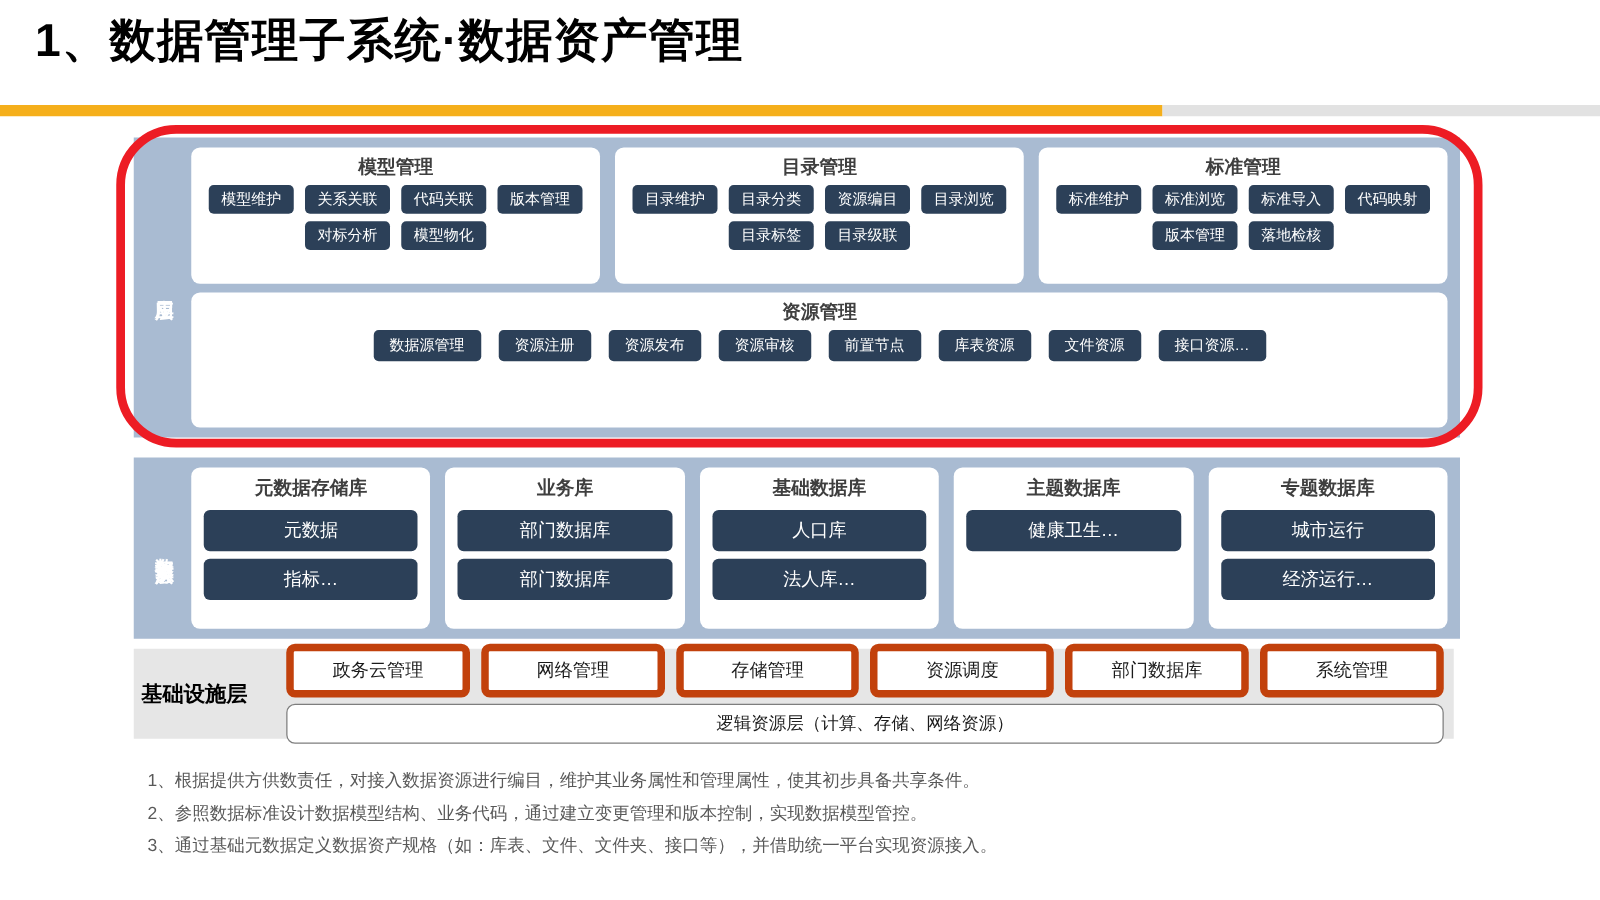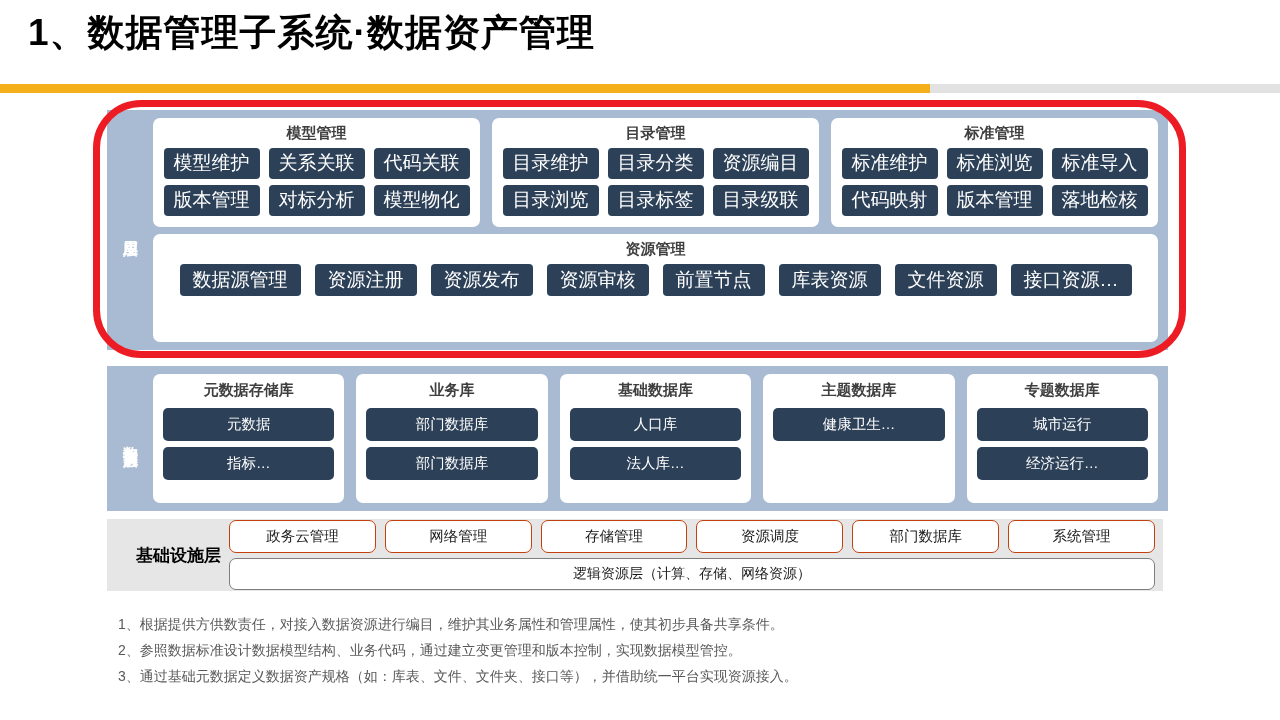--- a/index.html
+++ b/index.html
@@ -55,21 +55,21 @@
     flex: 1; padding: 6px 8px 8px 8px;
     display: flex; flex-direction: column; align-items: center;
   }
   .card-title {
     font-size: 15px; font-weight: bold; color: #3F3F3F;
     margin-bottom: 5px; white-space: nowrap;
   }
   .chip-grid { display: flex; flex-wrap: wrap; gap: 6px 9px; justify-content: center; }
   .chip {
     background: #2C4058; color: #ffffff;
-    font-size: 19px; border-radius: 4px;
+    font-size: 12px; border-radius: 4px;
     padding: 5px 10px; white-space: nowrap; line-height: 1.1;
     text-align: center;
   }
 
   
   .card-wide { flex: 1; }
   .card-wide .chip-grid { gap: 8px 14px; }
   .card-wide .chip { padding: 6px 13px; }
 
   
@@ -87,26 +87,26 @@
 
   
   .infra {
     position: absolute; left: 107px; top: 519px;
     width: 1056px; height: 72px;
     background: #E6E6E6;
     display: flex; align-items: center; padding: 5px 8px 5px 6px; gap: 8px;
   }
   .infra-label {
     font-size: 17px; font-weight: bold; color: #000000;
-    white-space: nowrap; flex: none; width: 108px; text-align: right;
+    white-space: nowrap; flex: none; width: 108px; text-align: left;
   }
   .infra-right { flex: 1; display: flex; flex-direction: column; gap: 5px; }
   .infra-row { display: flex; gap: 9px; }
   .infra-btn {
-    flex: 1; background: #ffffff; border: 1px solid #c2410c;
+    flex: 1; background: #ffffff; border: 6px solid #c2410c;
     border-radius: 7px; text-align: center;
     font-size: 14.5px; color: #1A1A1A; padding: 6px 2px; white-space: nowrap;
   }
   .infra-wide {
     background: #ffffff; border: 1px solid #7E7E7E; border-radius: 7px;
     text-align: center; font-size: 14px; color: #1A1A1A; padding: 6px 2px;
     white-space: nowrap;
   }
 
   

